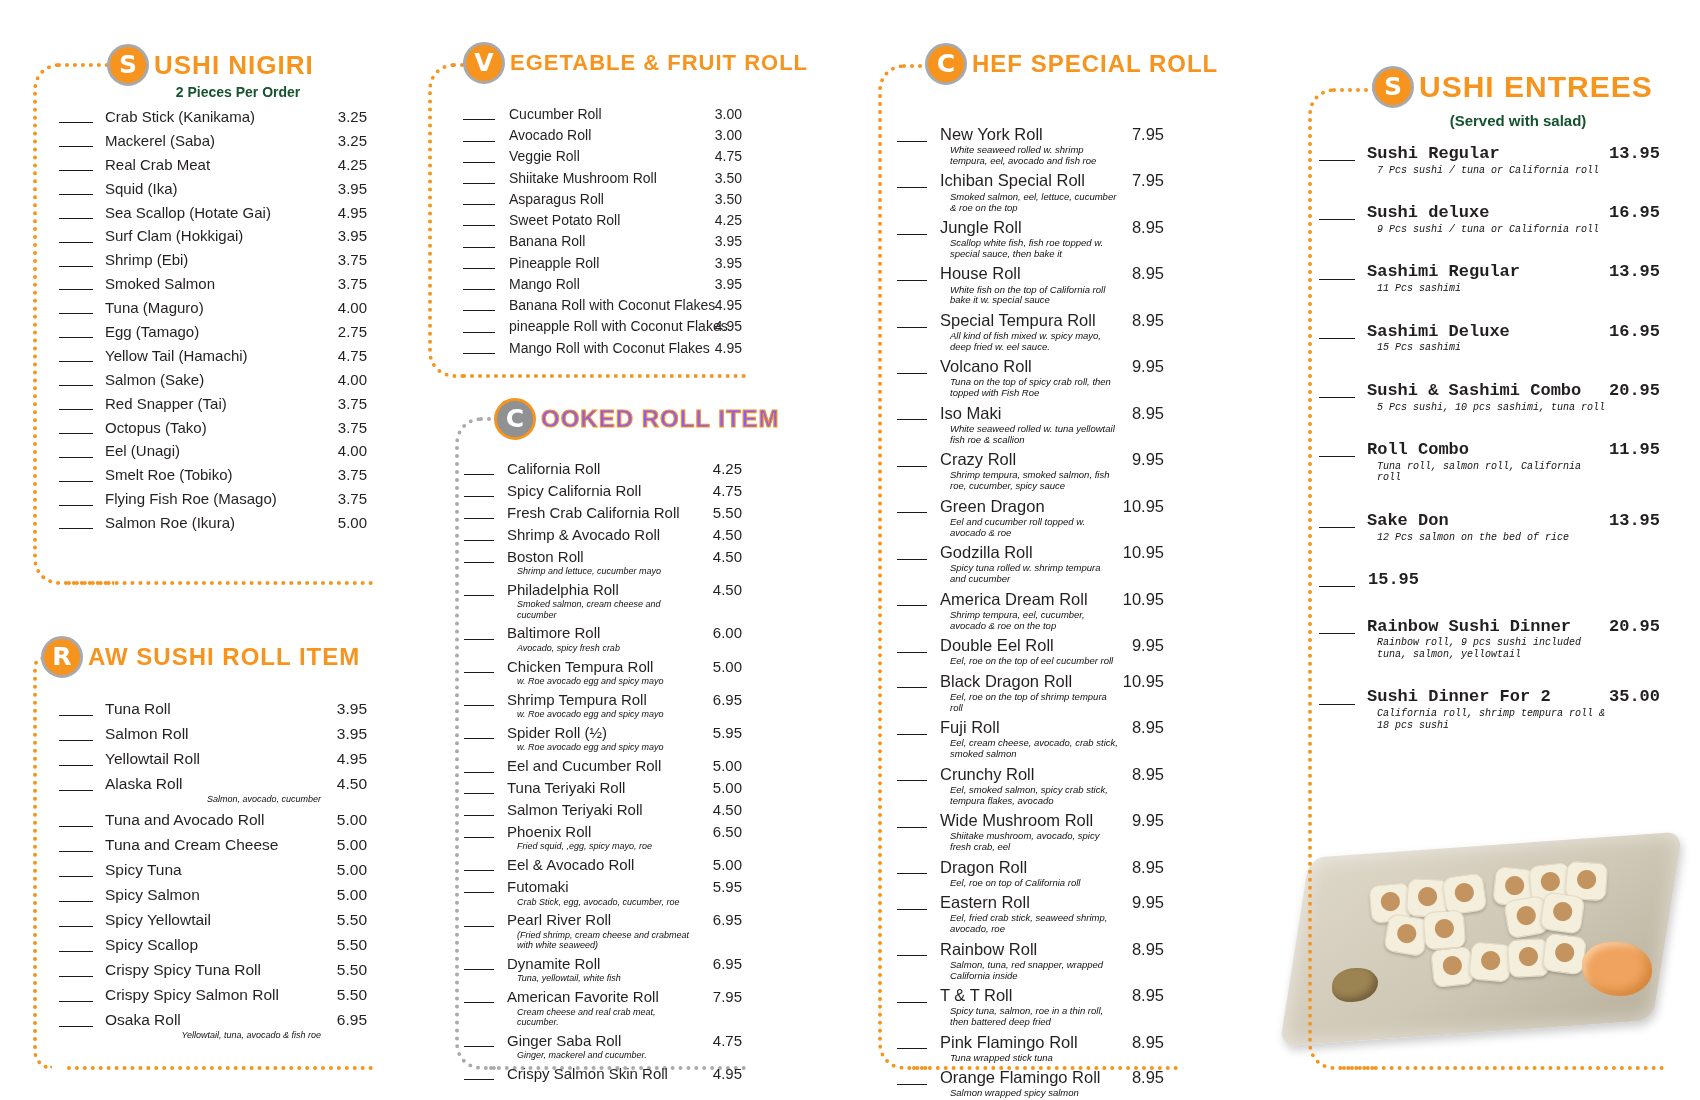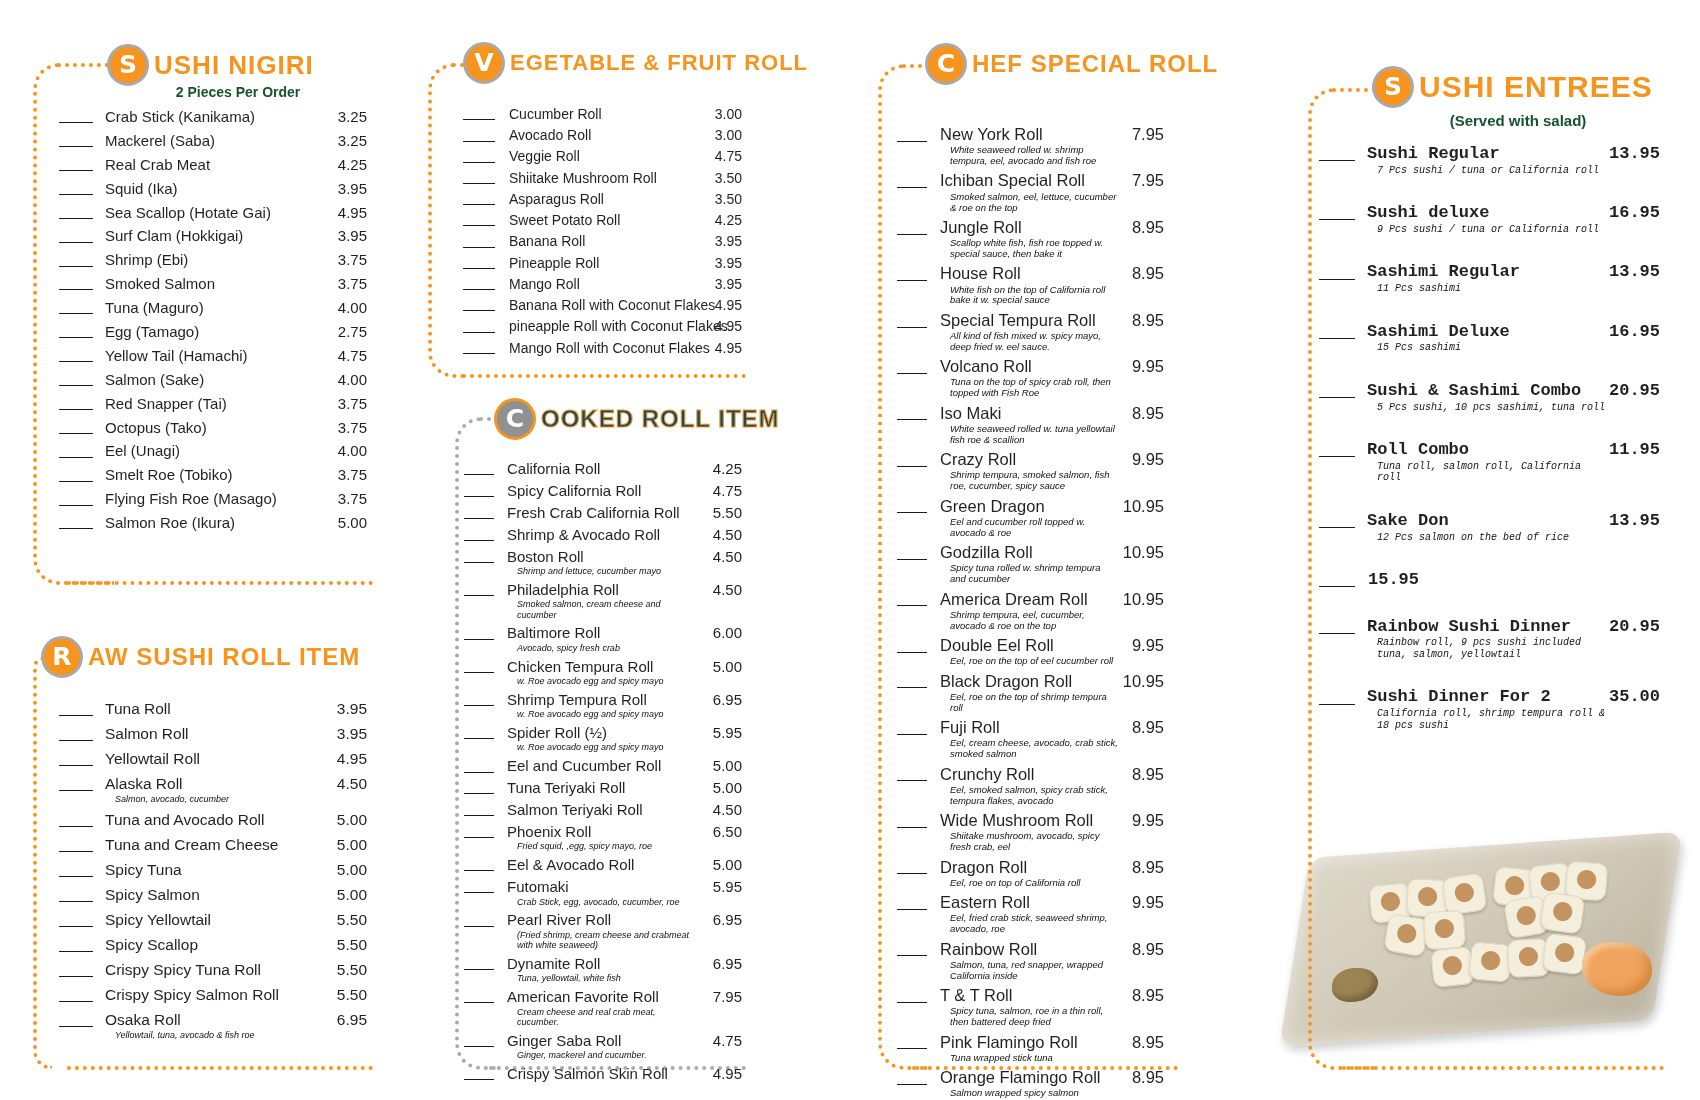--- a/index.html
+++ b/index.html
@@ -13,21 +13,21 @@
   .frame-bottom{position:absolute;left:34px;right:0;bottom:0;height:0;
     border-bottom:4px dotted var(--c);pointer-events:none;}
 
   .hdr{position:absolute;display:flex;align-items:center;gap:5px;white-space:nowrap;z-index:3;}
   .badge{flex:0 0 auto;width:36px;height:36px;border-radius:50%;background:#F7941E;
     border:3px solid #A7A9AC;color:#fff;font-weight:bold;font-size:25px;line-height:36px;
     text-align:center;font-family:"DejaVu Sans",sans-serif;}
   .ttl{color:#F7941E;font-weight:bold;letter-spacing:1px;}
   .gray{--c:#A9ABAE;}
   .gray .badge{background:#8F9193;border-color:#F7941E;}
-  .gray .ttl{color:#0c4a6e;-webkit-text-stroke:1.1px #F7941E;}
+  .gray .ttl{color:#8b5cf6;-webkit-text-stroke:1.1px #F7941E;}
   .sub{position:absolute;color:#14532d;font-weight:bold;text-align:center;}
 
   .items{position:absolute;}
   .row{display:flex;align-items:flex-start;}
   .dash{flex:0 0 auto;height:0.95em;border-bottom:1.6px solid #1b1b1b;}
   .mid{flex:1;display:flex;flex-direction:column;min-width:0;}
   .nm{line-height:1.16;}
   .desc{font-style:italic;font-size:9.5px;line-height:1.15;margin-left:10px;margin-top:1px;color:#101010;}
   .pr{flex:0 0 auto;min-width:46px;text-align:right;line-height:1.16;}
 
@@ -38,21 +38,21 @@
   .s1 .sub{left:110px;top:44px;width:190px;font-size:14px;}
   .s1 .items{top:68px;left:26px;right:6px;font-size:15px;}
   .s1 .row{margin-bottom:6.5px;} .s1 .dash{width:34px;margin-right:12px;}
 
   
   .s2{left:33px;top:600px;width:340px;height:470px;}
   .s2 .frame-side{top:56px;width:15px;border-top-left-radius:15px;}
   .s2 .hdr{left:8px;top:36px;} .s2 .ttl{font-size:24px;}
   .s2 .items{top:100px;left:26px;right:6px;font-size:15.5px;}
   .s2 .row{margin-bottom:7px;} .s2 .dash{width:34px;margin-right:12px;}
-  .s2 .desc{font-size:9px;}
+  .s2 .desc{font-size:9px;text-align:right;}
 
   
   .s3{left:428px;top:40px;width:318px;height:338px;}
   .s3 .frame-side{top:23px;width:35px;}
   .s3 .hdr{left:35px;top:2px;} .s3 .ttl{font-size:22px;}
   .s3 .items{top:66px;left:35px;right:4px;font-size:14px;}
   .s3 .row{margin-bottom:5px;} .s3 .dash{width:32px;margin-right:14px;}
   .s3 .nm{white-space:nowrap;}
 
   

